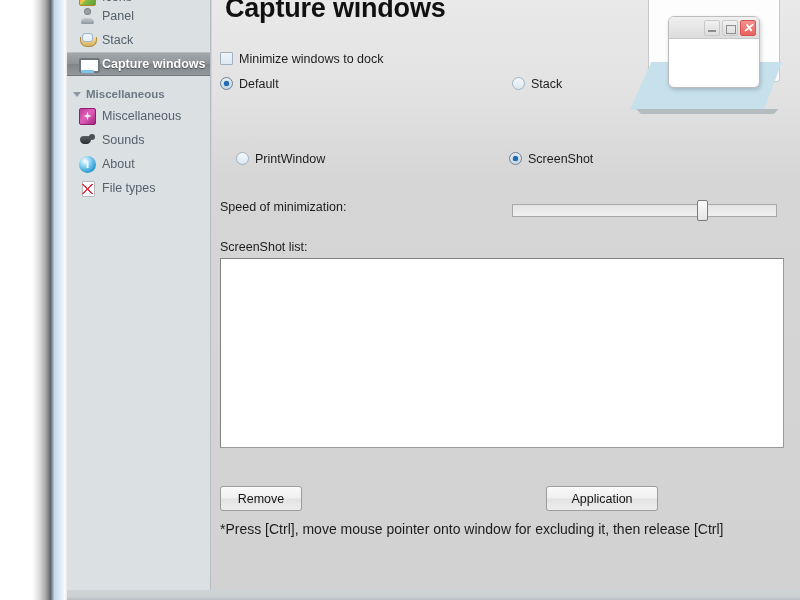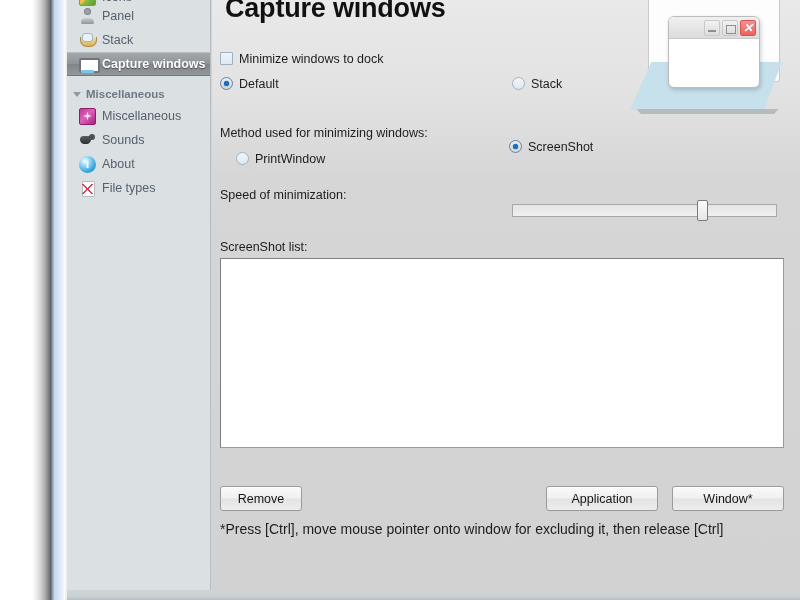--- a/index.html
+++ b/index.html
@@ -450,53 +450,47 @@
 
       <div class="row" style="left:8px; top:77px;">
         <span class="radio on"></span>
         <span class="label-txt">Default</span>
       </div>
       <div class="row" style="left:300px; top:77px;">
         <span class="radio"></span>
         <span class="label-txt">Stack</span>
       </div>
 
-      <div class="row" style="left:8px; top:126px;">
-        <span class="label-txt">Method used for minimizing windows:</span>
-      </div>
 
       <div class="row" style="left:24px; top:152px;">
         <span class="radio"></span>
         <span class="label-txt">PrintWindow</span>
       </div>
-      <div class="row" style="left:297px; top:140px;">
+      <div class="row" style="left:297px; top:152px;">
         <span class="radio on"></span>
         <span class="label-txt">ScreenShot</span>
       </div>
 
-      <div class="row" style="left:8px; top:188px;">
+      <div class="row" style="left:8px; top:200px;">
         <span class="label-txt">Speed of minimization:</span>
       </div>
       <div id="slider-wrap">
         <div id="slider-track"></div>
         <div id="slider-thumb" style="left: 185px;"></div>
       </div>
 
       <div class="row" style="left:8px; top:240px;">
         <span class="label-txt">ScreenShot list:</span>
       </div>
       <div id="exclusion-box"></div>
 
       <div class="btn" style="left:8px; top:486px; width:82px;">
         <span>Remove</span>
       </div>
       <div class="btn" style="left:334px; top:486px; width:112px;">
         <span>Application</span>
       </div>
-      <div class="btn" style="left:460px; top:486px; width:112px;">
-        <span>Window*</span>
-      </div>
 
       <div id="footnote">*Press [Ctrl], move mouse pointer onto window for excluding it, then release [Ctrl]</div>
 
     </section>
   </div>
 </div>
 
 </body></html>

